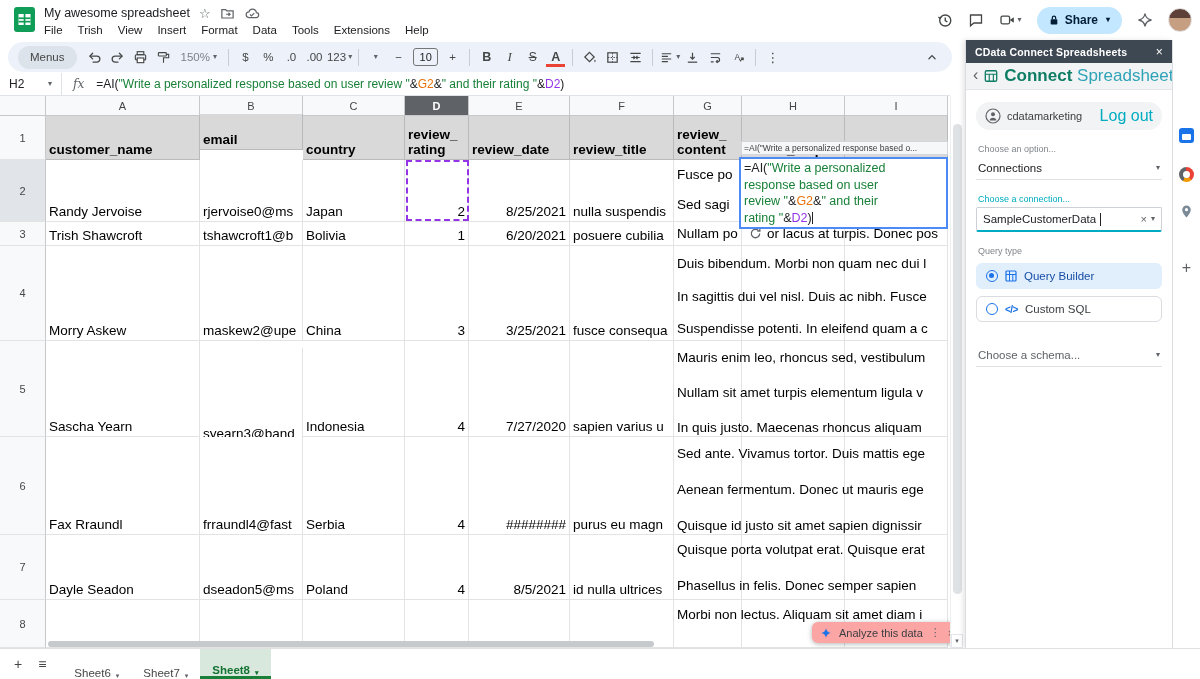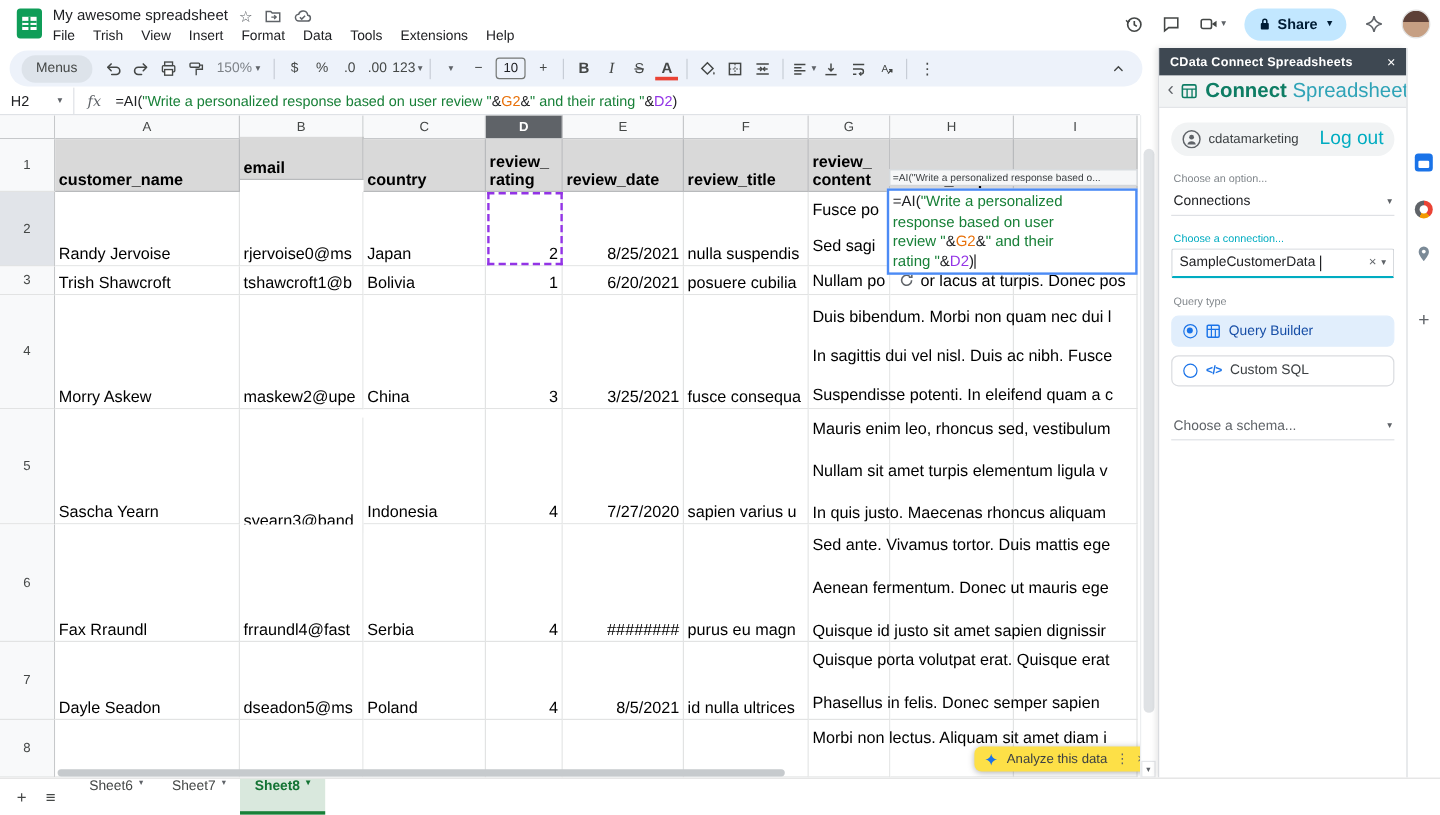--- a/index.html
+++ b/index.html
@@ -61,21 +61,21 @@
 .gcell{border-right:1px solid #e2e3e3;border-bottom:1px solid #e2e3e3;font-size:13.5px;color:#000;display:flex;align-items:flex-end;padding:2px 3px;white-space:nowrap;overflow:hidden;background:#fff}
 .gcell.right{justify-content:flex-end}
 .gover{overflow:hidden;pointer-events:none;z-index:2;background:transparent}
 .gline{position:absolute;white-space:nowrap;font-size:13.5px;color:#000;line-height:18px;left:0}
 .gref{position:absolute}
 .ref-dash{left:406px;top:64px;width:63px;height:61px;border:2px dashed var(--ref-purple);z-index:4;background:transparent}
 .fpreview{left:741px;top:45px;width:207px;height:14px;background:#f6f7f8;border:1px solid #d3d6da;font-size:8.5px;color:#3c4043;line-height:12px;padding:0 2px;white-space:nowrap;overflow:hidden;z-index:6}
 .editor{left:739px;top:61px;width:209px;min-height:71px;background:#fff;border:2px solid var(--editor-blue);z-index:10;padding:1px 3px;font-size:12.5px;line-height:16.5px}
 .editor span{white-space:pre}
 .caret{display:inline-block;width:1px;height:12px;background:#202124;vertical-align:-2px}
-.chip{left:812px;top:526px;height:21px;background:#fde047;border-radius:6px;box-shadow:0 1px 5px rgba(60,64,67,.4);display:flex;align-items:center;gap:7px;padding:0 8px;font-size:11px;color:#3c4043;z-index:25;white-space:nowrap}
+.chip{left:812px;top:526px;height:21px;background:#fca5a5;border-radius:6px;box-shadow:0 1px 5px rgba(60,64,67,.4);display:flex;align-items:center;gap:7px;padding:0 8px;font-size:11px;color:#3c4043;z-index:25;white-space:nowrap}
 .chip-x,.chip-m{color:#5f6368;font-size:11px}
 
 
 .vscroll{position:absolute;left:950px;top:96px;width:13px;height:552px;border-left:1px solid #eceef0;background:#fff;z-index:8}
 .vthumb{position:absolute;left:2px;top:28px;width:9px;height:470px;background:#dfe2e5;border-radius:5px}
 .varrow{position:absolute;left:0;bottom:0;width:12px;height:14px;border:1px solid #e3e5e8;display:flex;align-items:center;justify-content:center;font-size:7px;color:#5f6368;background:#fff}
 .hthumb{position:absolute;left:48px;top:641px;width:606px;height:6px;background:#c6cacd;border-radius:3px;z-index:6}
 
 
 .sidebar{position:absolute;left:965px;top:40px;width:207px;height:608px;background:#fff;border-left:1px solid #dadce0;box-shadow:-2px 0 5px rgba(0,0,0,.10);z-index:45}
@@ -108,21 +108,21 @@
 .rail-cal{margin-top:88px;width:15px;height:15px;border-radius:3px;background:var(--accent-blue);position:relative}
 .rail-cal::after{content:"";position:absolute;left:3px;bottom:3px;right:3px;height:6px;background:#fff;border-radius:1px}
 .rail-ring{margin-top:24px;width:15px;height:15px;border-radius:50%;background:conic-gradient(#ea4335 0 140deg,#f29900 140deg 210deg,#5f6368 210deg 360deg);display:flex;align-items:center;justify-content:center}
 .rail-ring span{width:7px;height:7px;border-radius:50%;background:#fff}
 .rail-pin{margin-top:22px}
 .rail-plus{margin-top:40px;font-size:16px;color:#5f6368}
 
 
 .sheetbar{position:absolute;left:0;top:648px;width:1200px;height:31px;background:#fff;border-top:1px solid #e0e0e0;display:flex;align-items:center;padding-left:14px;z-index:50}
 .sh-ic{font-size:14px;color:#444746;margin-right:16px}
-.tab{height:100%;display:flex;align-items:flex-start;gap:5px;padding:0 12px;font-size:11.5px;color:#444746}
+.tab{height:100%;display:flex;align-items:flex-end;gap:5px;padding:0 12px;font-size:11.5px;color:#444746}
 .tab .dd{font-size:7px}
 .tab.active{background:#d9e8dd;color:var(--tab-green);font-weight:bold;border-bottom:3px solid var(--string-green)}
 .tab.active .dd{color:var(--tab-green)}
 </style>
 </head>
 <body>
 
 <div class="app">
 
   <header class="topbar">

